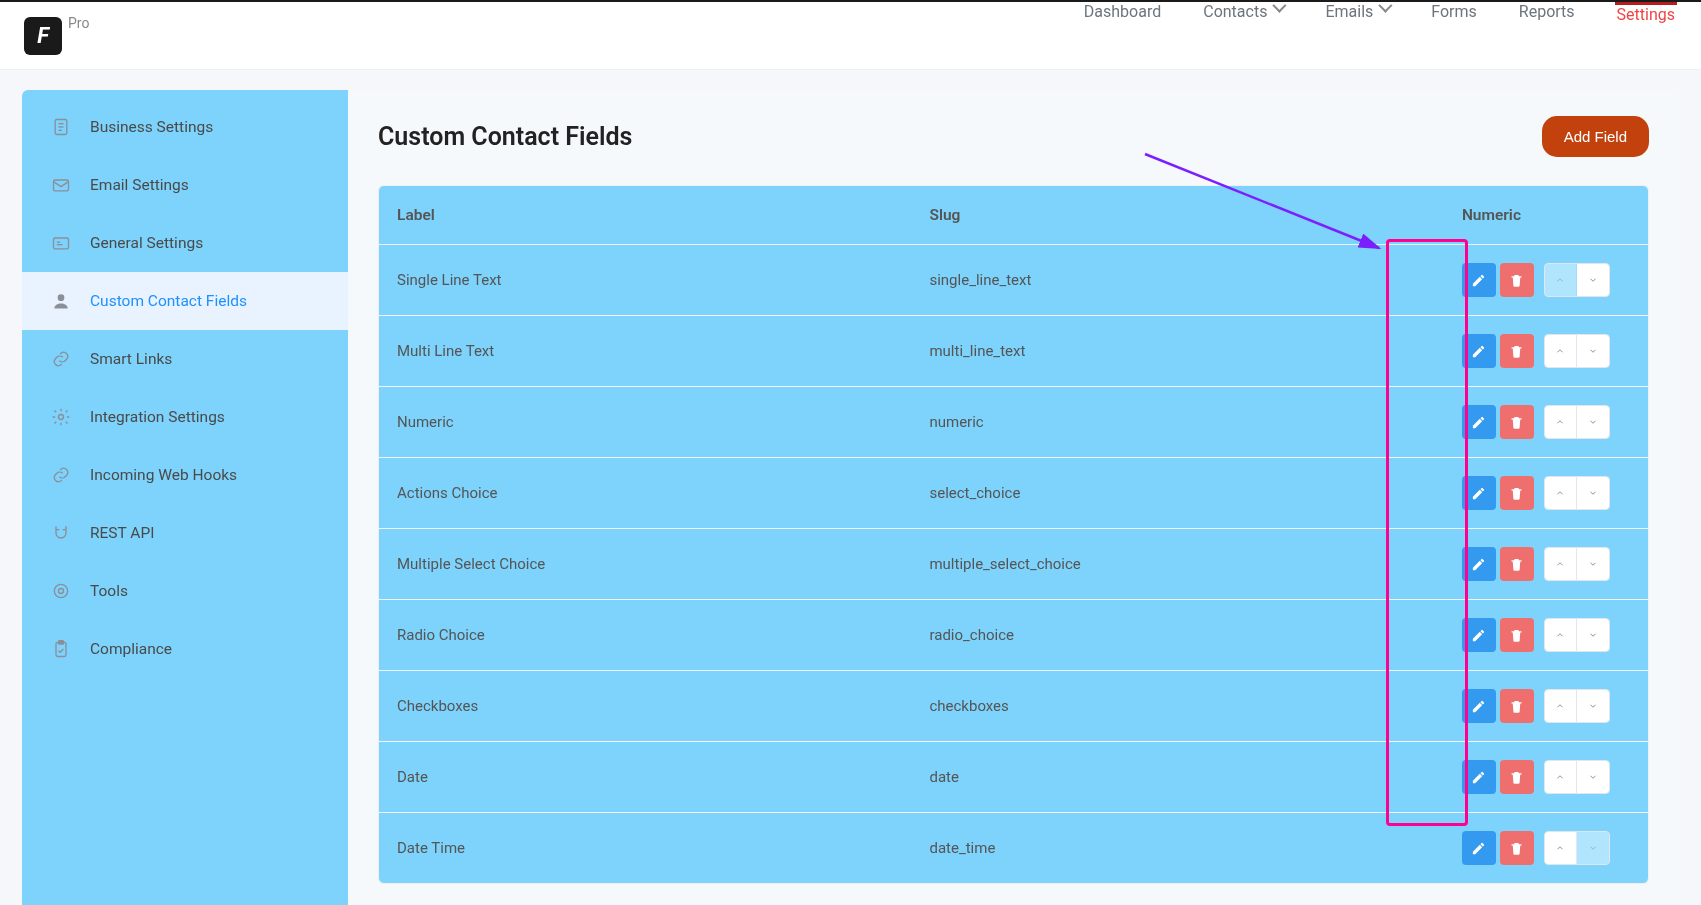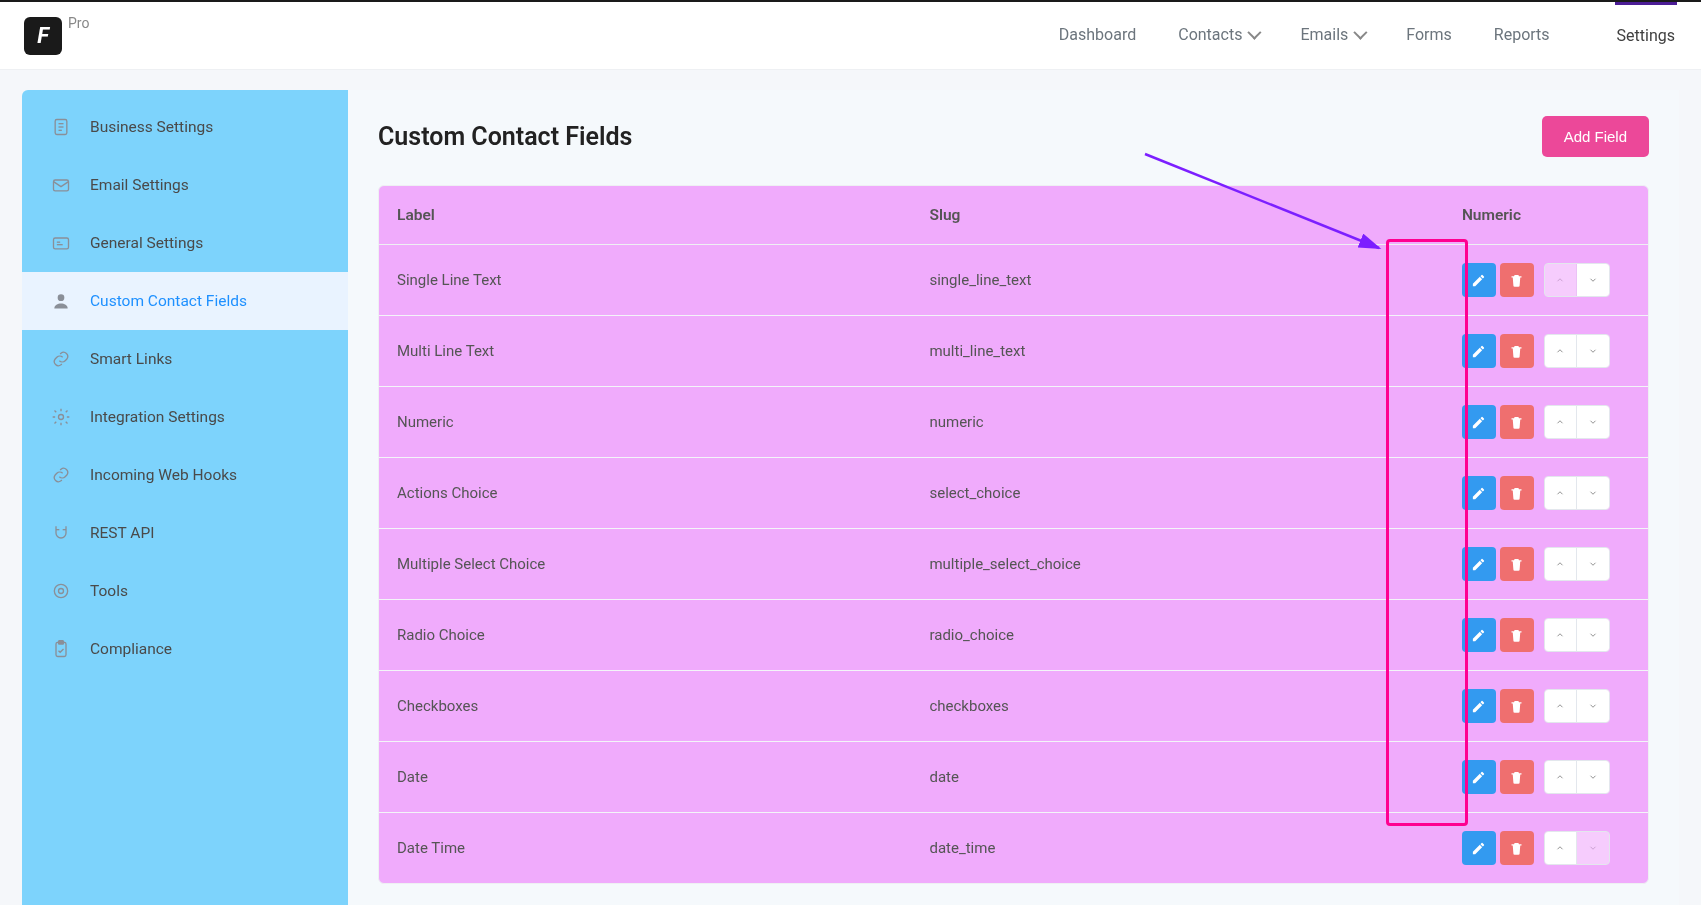--- a/index.html
+++ b/index.html
@@ -51,30 +51,29 @@
   display: flex;
   gap: 38px;
   align-items: center;
   height: 100%;
 }
 .topnav-item {
   color: #6c757d;
   font-size: 16px;
   cursor: pointer;
   display: flex;
-  align-items: center;
+  align-items: flex-start;
   gap: 6px;
   height: 100%;
   border-bottom: 3px solid transparent;
   padding: 0 2px;
 }
 .topnav-item.active {
-  color: #404040;
-  border-top: 3px solid #4c1d95;
-  margin-left: 25px;
+  color: #ef4444;
+  border-top: 3px solid #b91c1c;
 }
 .chev {
   width: 10px;
   height: 10px;
   border-right: 2px solid #888;
   border-bottom: 2px solid #888;
   transform: rotate(45deg) translateY(-2px);
 }
 .layout {
   display: flex;
@@ -123,31 +122,31 @@
   align-items: center;
   margin-bottom: 28px;
 }
 .page-title {
   font-size: 25px;
   font-weight: 600;
   color: #222;
 }
 .add-btn {
   margin-left: auto;
-  background: #ec4899;
+  background: #c2410c;
   color: #fff;
   border: none;
   padding: 12px 22px;
-  border-radius: 5px;
+  border-radius: 15px;
   font-size: 15px;
   font-weight: 500;
   cursor: pointer;
 }
 .table-wrap {
-  background: #f0abfc;
+  background: #7dd3fc;
   border-radius: 6px;
   overflow: hidden;
   border: 1px solid #eef0f3;
 }
 table { width: 100%; border-collapse: collapse; }
 th {
   text-align: left;
   padding: 20px 18px;
   font-size: 15.5px;
   font-weight: 600;

